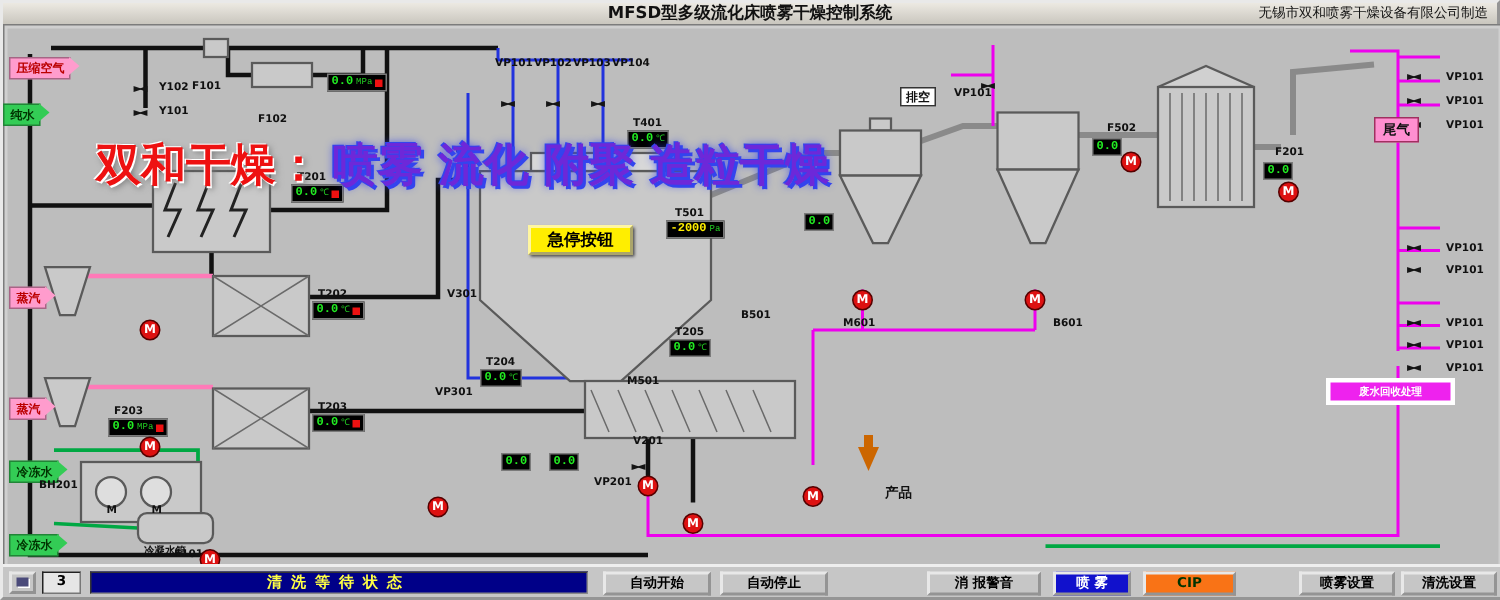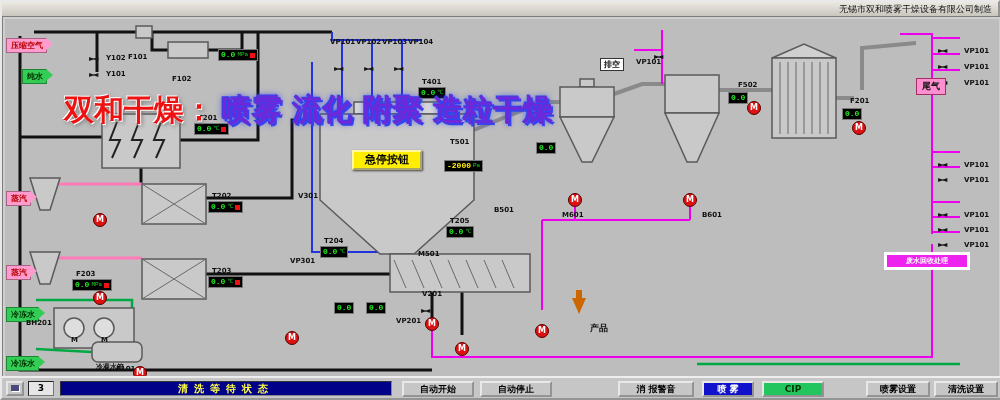--- a/index.html
+++ b/index.html
@@ -37,20 +37,21 @@
   #counter{position:absolute;left:26px;top:3px;width:26px;height:15px;background:#e6e6e6;border:1px inset #777;font-size:9px;font-weight:bold;text-align:center;line-height:13px;box-sizing:border-box;}
   #statusstrip{position:absolute;left:58px;top:3px;width:332px;height:15px;background:#000088;border:1px inset #888;color:#ffff44;font-size:10px;font-weight:bold;text-align:center;letter-spacing:6px;line-height:13px;box-sizing:border-box;}
   .bbtn{position:absolute;top:3px;height:16px;border:2px outset #e8e8e8;background:#c6c6c6;color:#000;font-size:9px;font-weight:bold;font-family:"DejaVu Sans",sans-serif;line-height:10px;padding:0;cursor:pointer;box-sizing:border-box;}
 </style>
 </head>
 <body>
 
 <div id="screen">
 
   <div id="titlebar">
+    <span id="title">MFSD型多级流化床喷雾干燥控制系统</span>
     <span id="manufacturer">无锡市双和喷雾干燥设备有限公司制造</span>
   </div>
 
   <div id="diagram">
     <svg id="pipelayer" width="1000" height="364" viewBox="0 14 1000 364">
       <g stroke="#111" stroke-width="3" fill="none">
         <polyline points="32,30 330,30"></polyline>
         <polyline points="95,30 95,70"></polyline>
         <polyline points="150,30 150,48 166,48"></polyline>
         <polyline points="206,48 240,48 240,30"></polyline>
@@ -139,21 +140,21 @@
         <polyline points="159,120 152,138 162,138 154,156"></polyline>
       </g>
       <g fill="#cc6600" stroke="none">
         <rect x="574" y="288" width="6" height="8"></rect>
         <polygon points="570,296 584,296 577,312"></polygon>
       </g>
     </svg>
 
     <div id="overlay">
         <div class="supply-arrow" style="left: 4px; top: 22px; background: rgb(255, 156, 205); color: rgb(187, 0, 0);">压缩空气<i class="tip" style="border-left-color: rgb(255, 156, 205);"></i></div>
-        <div class="supply-arrow" style="left: 20px; top: 53px; background: rgb(51, 204, 85); color: rgb(0, 51, 0);">纯水<i class="tip" style="border-left-color: rgb(51, 204, 85);"></i></div>
+        <div class="supply-arrow" style="left: 0; top: 53px; background: rgb(51, 204, 85); color: rgb(0, 51, 0);">纯水<i class="tip" style="border-left-color: rgb(51, 204, 85);"></i></div>
         <div class="supply-arrow" style="left: 4px; top: 175px; background: rgb(255, 156, 205); color: rgb(187, 0, 0);">蒸汽<i class="tip" style="border-left-color: rgb(255, 156, 205);"></i></div>
         <div class="supply-arrow" style="left: 4px; top: 249px; background: rgb(255, 156, 205); color: rgb(187, 0, 0);">蒸汽<i class="tip" style="border-left-color: rgb(255, 156, 205);"></i></div>
         <div class="supply-arrow" style="left: 4px; top: 291px; background: rgb(51, 204, 85); color: rgb(0, 51, 0);">冷冻水<i class="tip" style="border-left-color: rgb(51, 204, 85);"></i></div>
         <div class="supply-arrow" style="left: 4px; top: 340px; background: rgb(51, 204, 85); color: rgb(0, 51, 0);">冷冻水<i class="tip" style="border-left-color: rgb(51, 204, 85);"></i></div>
         <div class="tag" style="left: 104px; top: 39px;">Y102</div>
         <div class="tag" style="left: 104px; top: 55px;">Y101</div>
         <div class="tag" style="left: 126px; top: 38px;">F101</div>
         <div class="tag" style="left: 170px; top: 60px;">F102</div>
         <div class="tag" style="left: 196px; top: 99px;">T201</div>
         <div class="tag" style="left: 210px; top: 177px;">T202</div>
@@ -220,21 +221,21 @@
           <span class="unit">℃</span>
         </div>
         <div class="display" style="left: 444px; top: 210px;">
           <span class="val" style="color: rgb(34, 238, 34);">0.0</span>
           <span class="unit">℃</span>
         </div>
         <div class="display" style="left: 416px; top: 71px;">
           <span class="val" style="color: rgb(34, 238, 34);">0.0</span>
           <span class="unit">℃</span>
         </div>
-        <div class="display" style="left: 442px; top: 144px;">
+        <div class="display" style="left: 442px; top: 131px;">
           <span class="val" style="color: rgb(255, 238, 0);">-2000</span>
           <span class="unit">Pa</span>
         </div>
         <div class="display" style="left: 726px; top: 76px;">
           <span class="val" style="color: rgb(34, 238, 34);">0.0</span>
         </div>
         <div class="display" style="left: 840px; top: 92px;">
           <span class="val" style="color: rgb(34, 238, 34);">0.0</span>
         </div>
         <div class="display" style="left: 332px; top: 286px;">
@@ -287,18 +288,18 @@
   </div>
 
   <div id="bottombar">
     <div id="paneicon"></div>
     <div id="counter">3</div>
     <div id="statusstrip">清洗等待状态</div>
   <button class="bbtn" style="left: 400px; width: 72px;">自动开始</button>
       <button class="bbtn" style="left: 478px; width: 72px;">自动停止</button>
       <button class="bbtn" style="left: 616px; width: 76px;">消 报警音</button>
       <button class="bbtn" style="left: 700px; width: 52px; background: rgb(17, 17, 204); color: rgb(255, 255, 255);">喷 雾</button>
-      <button class="bbtn" style="left: 760px; width: 62px; background: #22c55e; color: rgb(0, 51, 0);">CIP</button>
+      <button class="bbtn" style="left: 760px; width: 62px; background: #f97316; color: rgb(0, 51, 0);">CIP</button>
       <button class="bbtn" style="left: 864px; width: 64px;">喷雾设置</button>
       <button class="bbtn" style="left: 932px; width: 64px;">清洗设置</button>
     </div>
 
 </div>
 
 </body></html>

